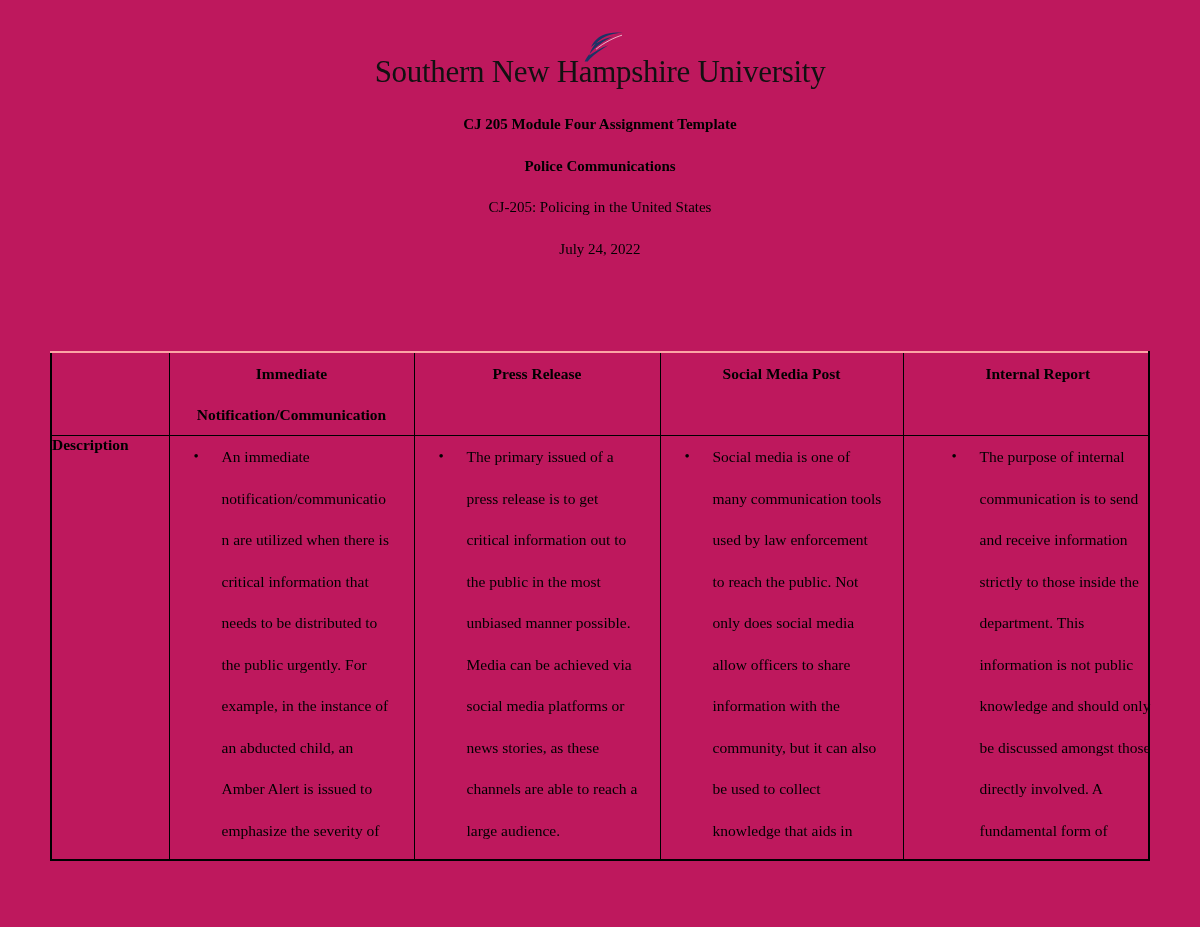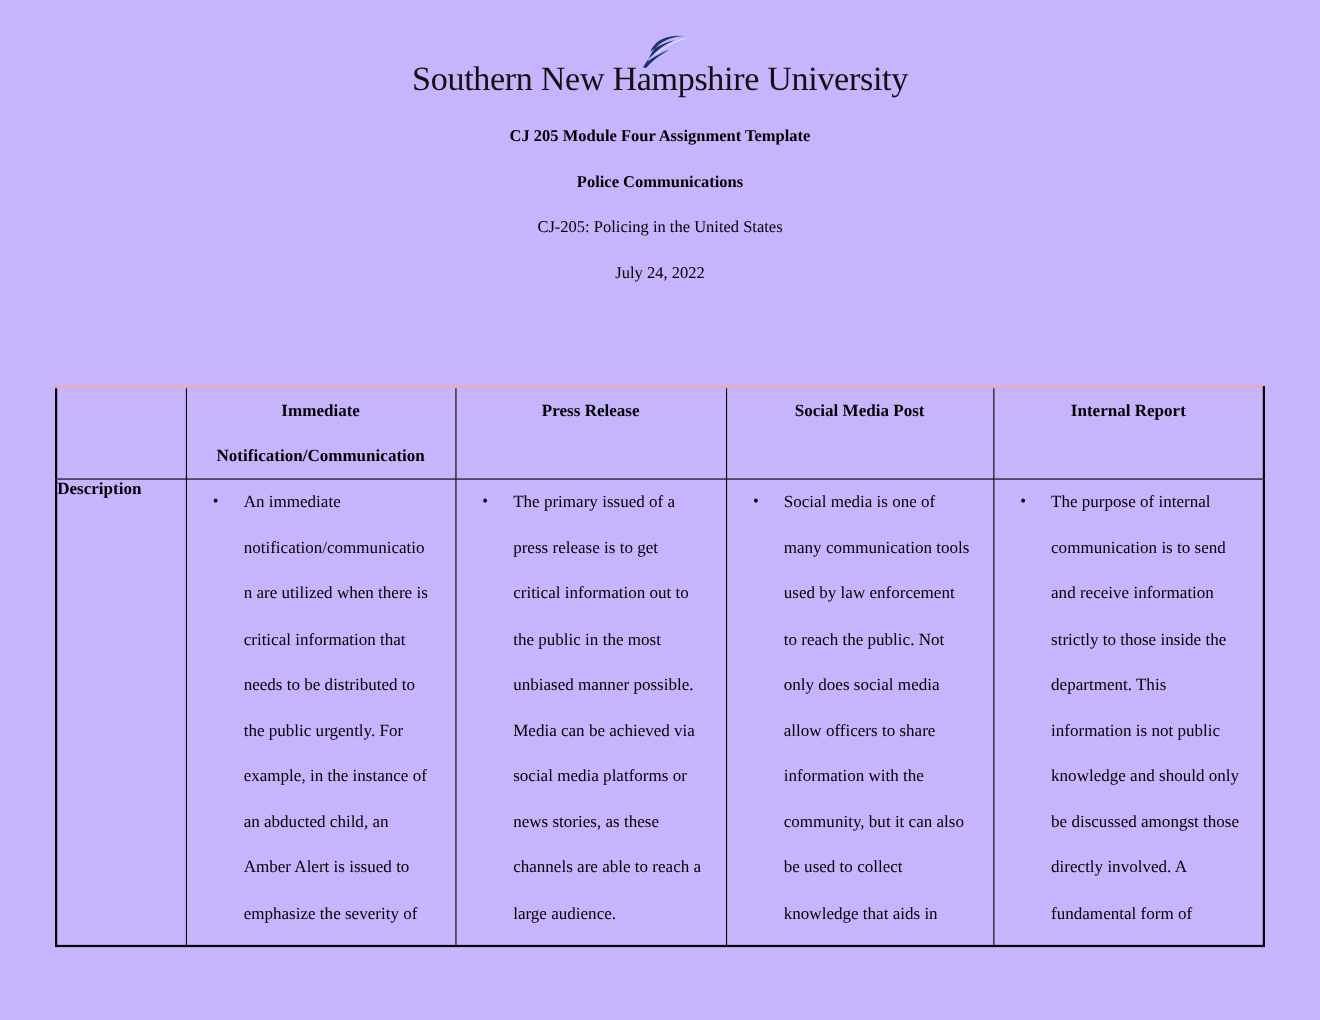--- a/index.html
+++ b/index.html
@@ -12,21 +12,21 @@
     height: 927px;
     overflow: hidden;
     font-family: "Liberation Serif", "DejaVu Serif", serif;
     color: #000000;
   }
 
   .page {
     position: relative;
     width: 1200px;
     height: 927px;
-    background: #c4b5fd;
+    background: #be185d;
   }
 
   
   .logo-block {
     position: absolute;
     top: 52px;
     left: 0;
     width: 1200px;
     text-align: center;
     height: 52px;
@@ -78,21 +78,21 @@
     table-layout: fixed;
   }
   .doc-table td {
     border: 1px solid #000000;
     vertical-align: top;
     padding: 0;
     font-size: 15.5px;
   }
   .doc-table .outer-top { border-top: 2px solid #fca5a5; }
   .doc-table .outer-left { border-left: 2px solid #000000; }
-  .doc-table .outer-right { border-right: 2px solid #000000; }
+  .doc-table .outer-right { border-right: 2px solid #000000; padding-left: 24px; }
 
   
   col.c0 { width: 118px; }
   col.c1 { width: 245px; }
   col.c2 { width: 246px; }
   col.c3 { width: 243px; }
   col.c4 { width: 246px; }
 
   
   .hdr-cell {

